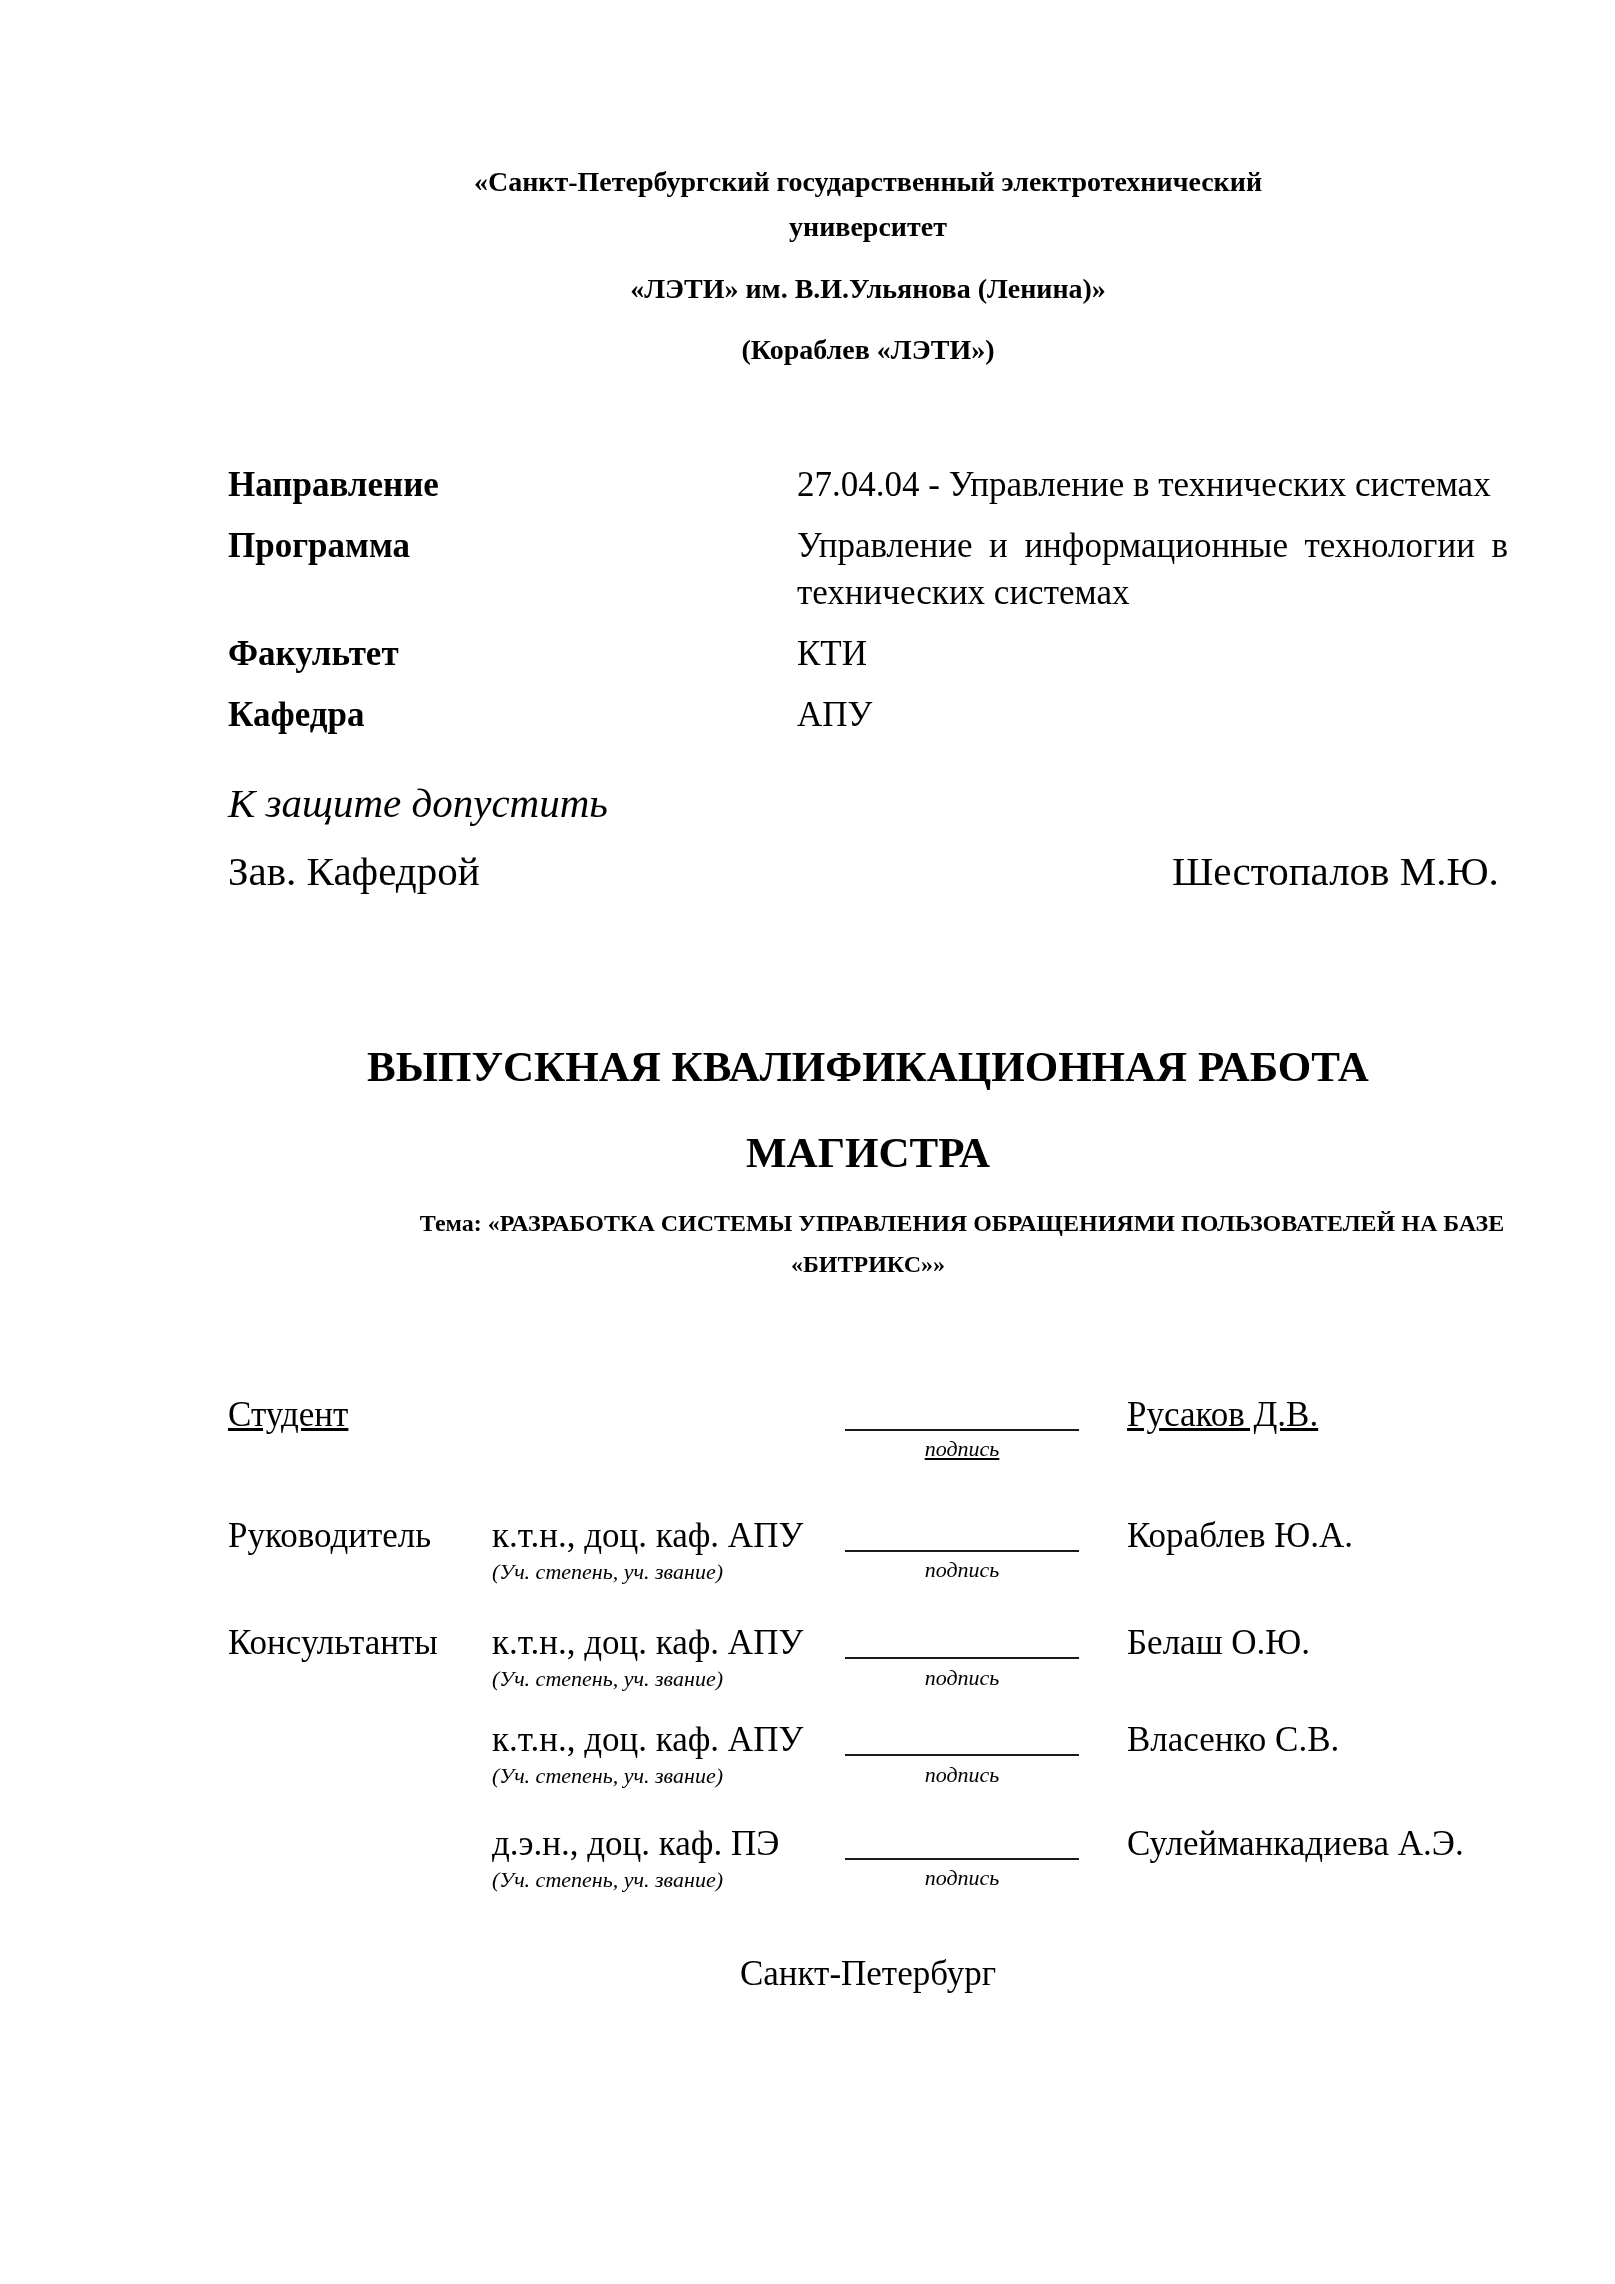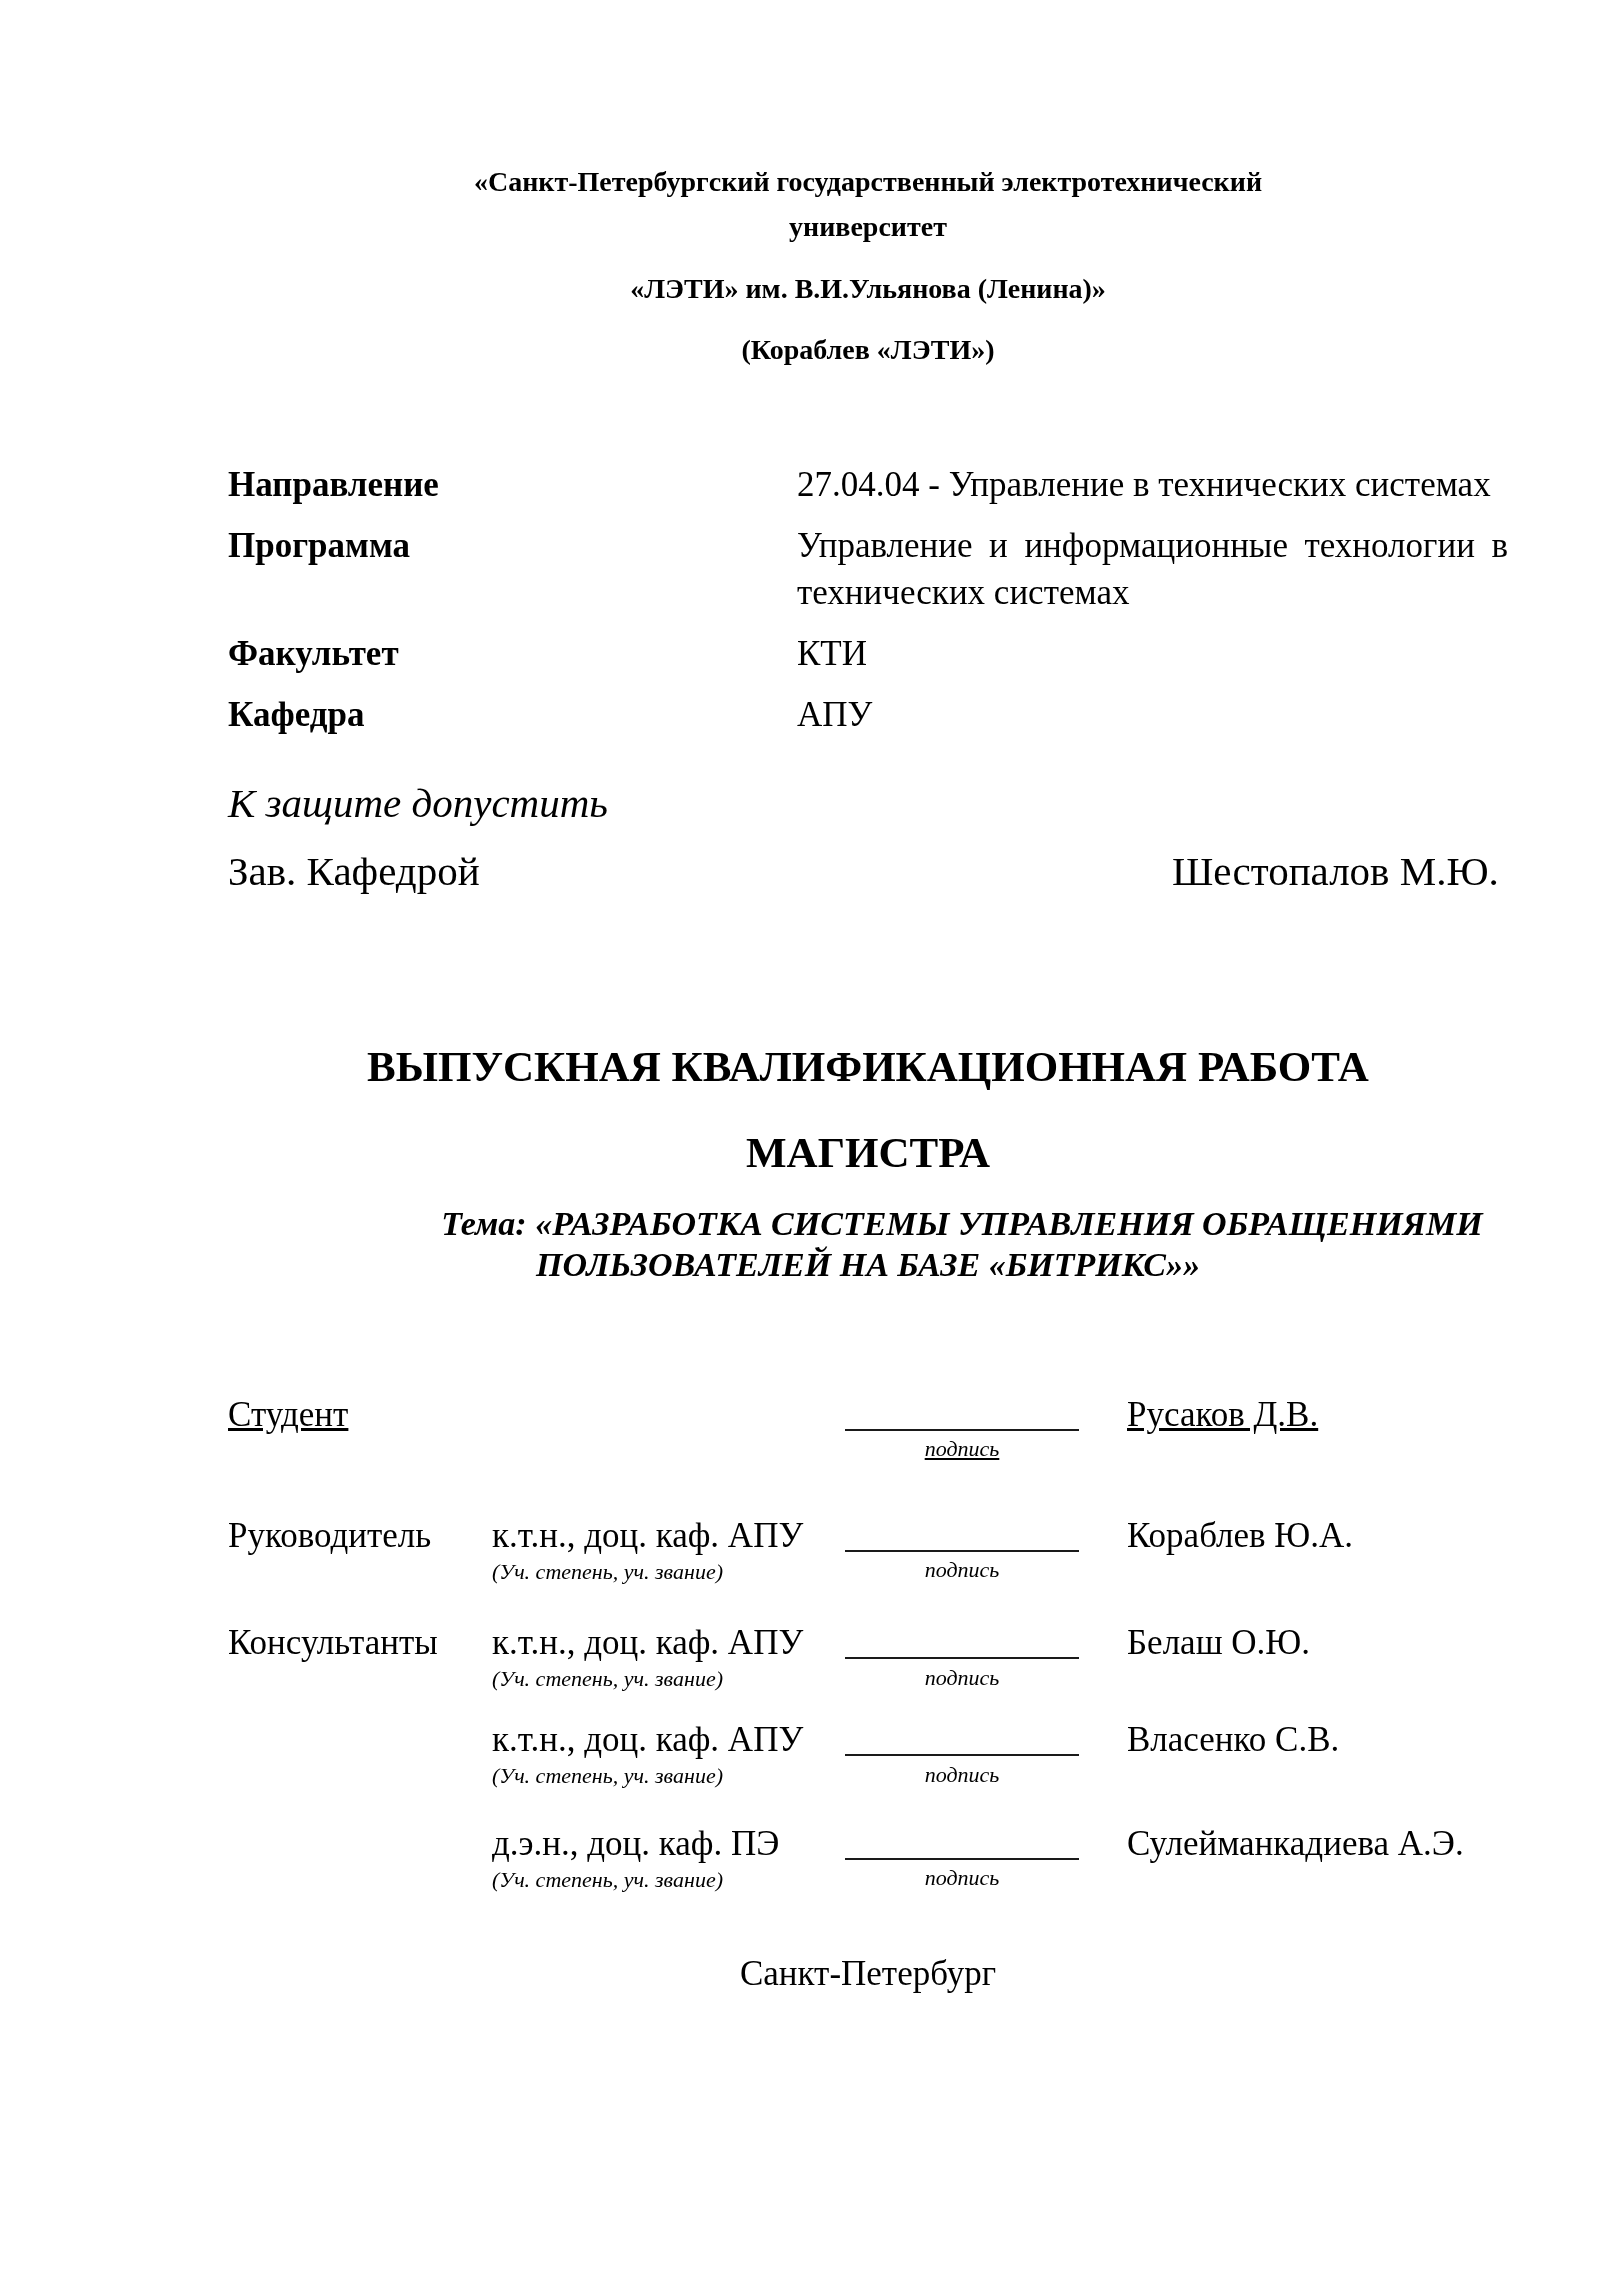--- a/index.html
+++ b/index.html
@@ -62,24 +62,23 @@
     font-weight: bold;
     font-size: 43px;
     line-height: 50px;
   }
   .work-title-l1 { margin-top: 147px; }
   .work-title-l2 { margin-top: 36px; }
   .theme {
     margin-top: 25px;
     text-align: center;
     font-weight: bold;
-    font-size: 34px;
+    font-size: 24px;
     line-height: 41px;
     text-indent: 188px;
-    font-style: italic;
   }
 
   
   .sig-block { margin-top: 106px; }
   .sig-row {
     display: grid;
     grid-template-columns: 264px 353px 282px auto;
     font-size: 35px;
     line-height: 47px;
     align-items: start;

